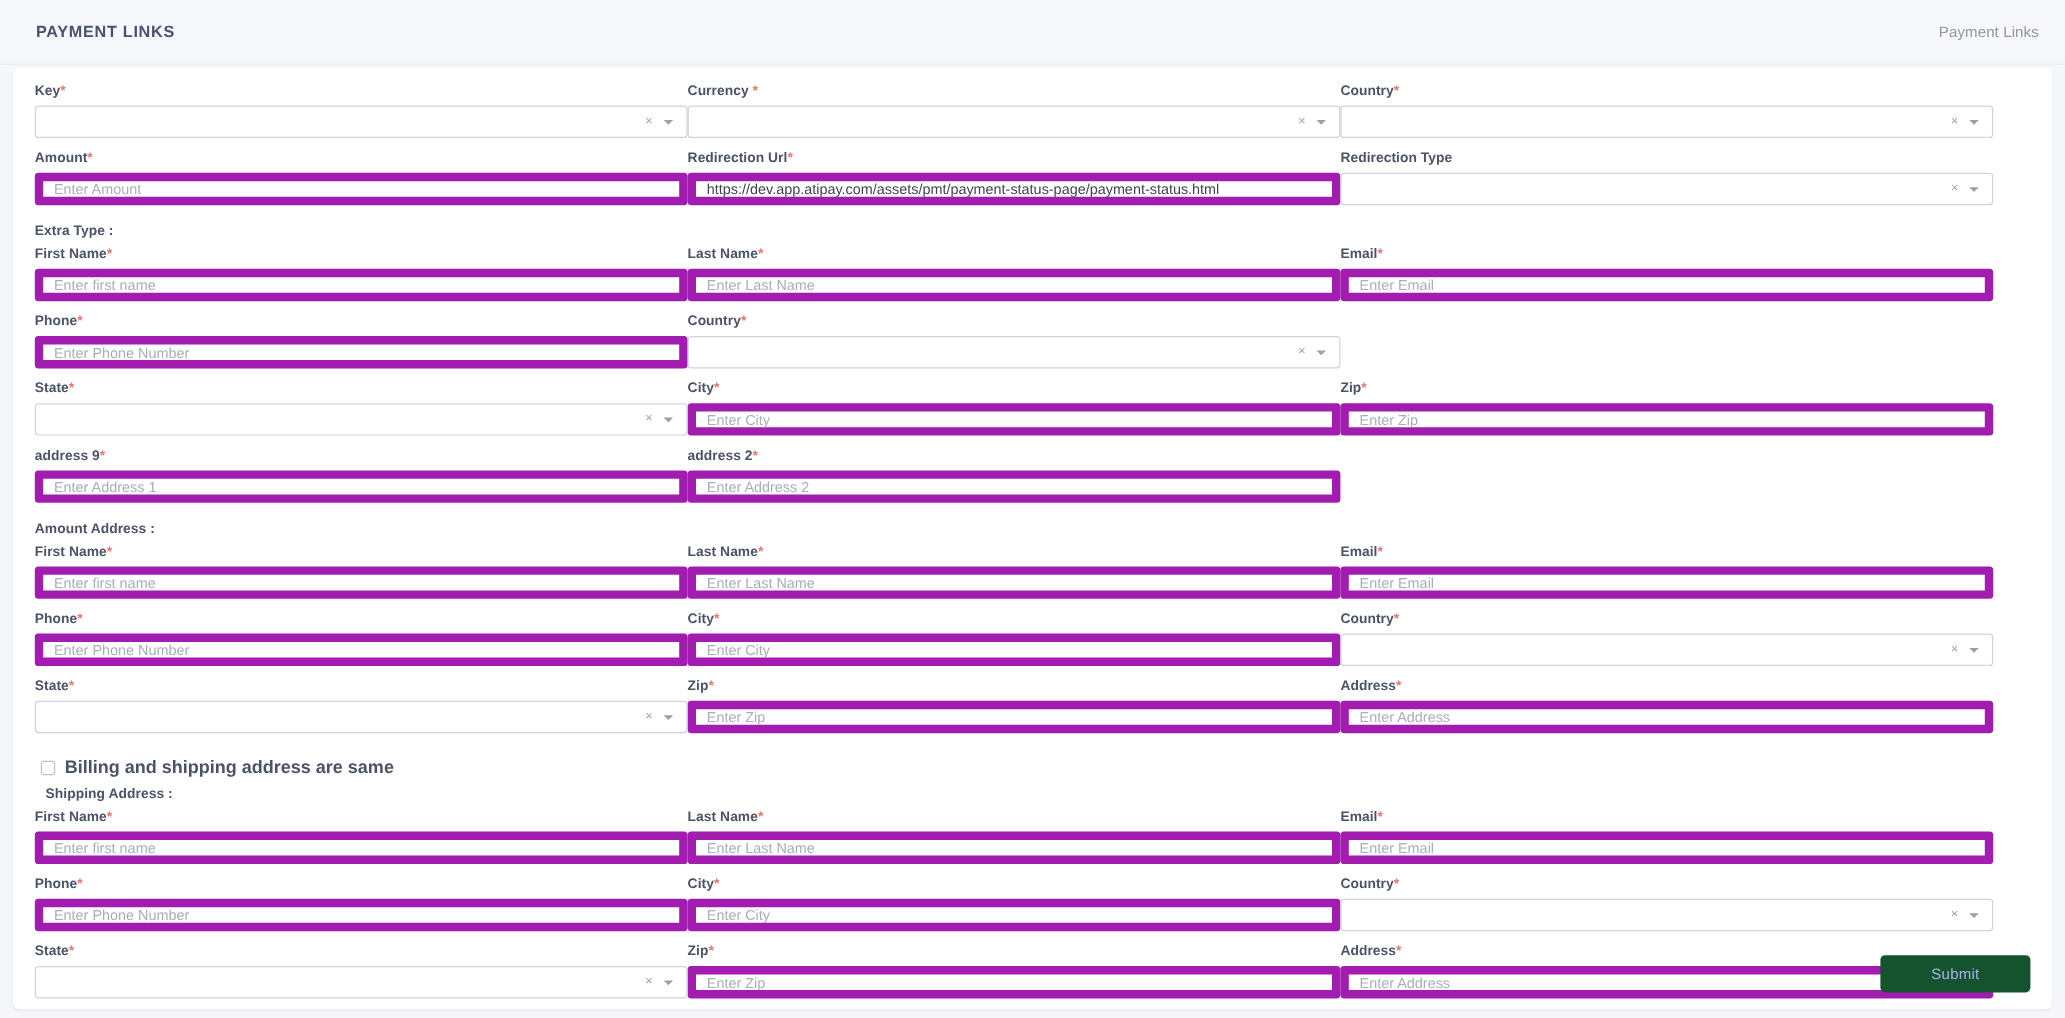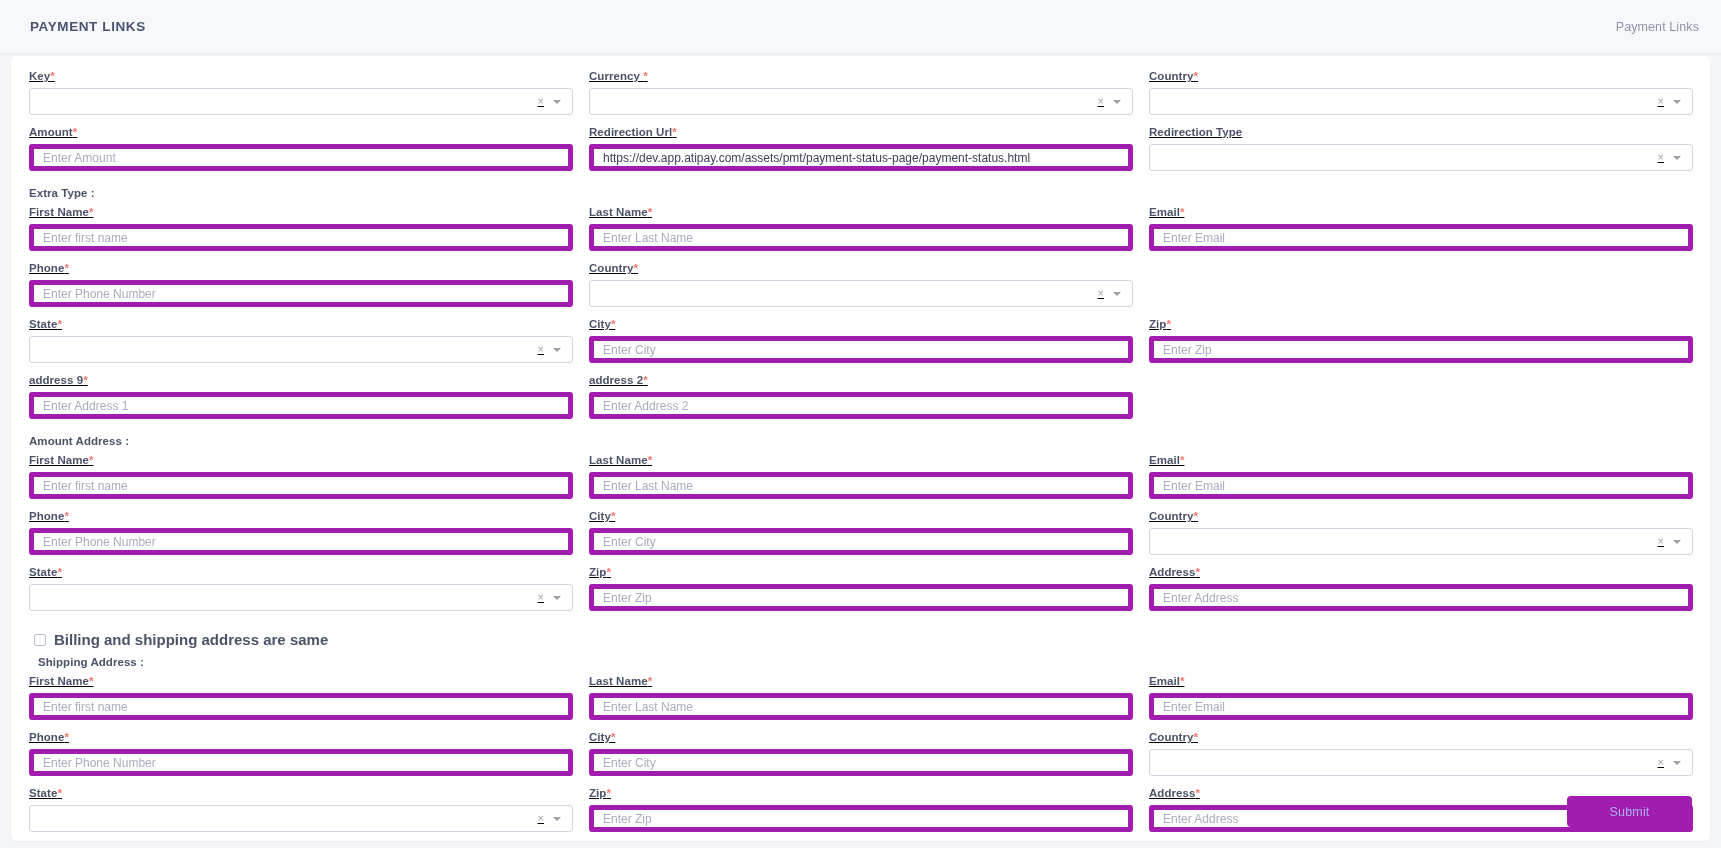--- a/index.html
+++ b/index.html
@@ -47,23 +47,22 @@
   }
   .card-inner {
     padding: 14px 18px 0 18px;
     position: relative;
     height: 100%;
   }
 
   
   .row {
     display: flex;
-    gap: 16px;
+    gap: 0;
     margin-bottom: 0px;
-    text-decoration: underline;
   }
   .col { width: 544px; flex: 0 0 544px; }
   .col.empty { visibility: hidden; }
 
   .field { margin-bottom: 11px; }
 
   label.fl {
     display: block;
     font-size: 11.5px;
     font-weight: bold;
@@ -79,21 +78,21 @@
     color: #4b5369;
     margin: 5px 0 7px 0;
     letter-spacing: 0.05px;
   }
   .section-head.indent { margin-left: 9px; }
 
   
   .inp {
     width: 100%;
     height: 27px;
-    border: 5px solid #a21caf;
+    border: 7px solid #a21caf;
     border-radius: 3px;
     background: #fff;
     font-size: 12px;
     font-family: "Liberation Sans", sans-serif;
     color: #3d4356;
     padding: 4px 9px;
     outline: none;
   }
   .inp::placeholder { color: #a8adbd; }
 
@@ -155,21 +154,21 @@
   .footer {
     position: absolute;
     right: 18px;
     bottom: 14px;
   }
   .btn-submit {
     width: 125px;
     height: 31px;
     border: none;
     border-radius: 4px;
-    background: #a21caf;
+    background: #14532d;
     color: #a8b0f2;
     font-size: 12.5px;
     font-family: "Liberation Sans", sans-serif;
     letter-spacing: 0.2px;
     cursor: default;
   }
 </style>
 </head>
 <body>
 

